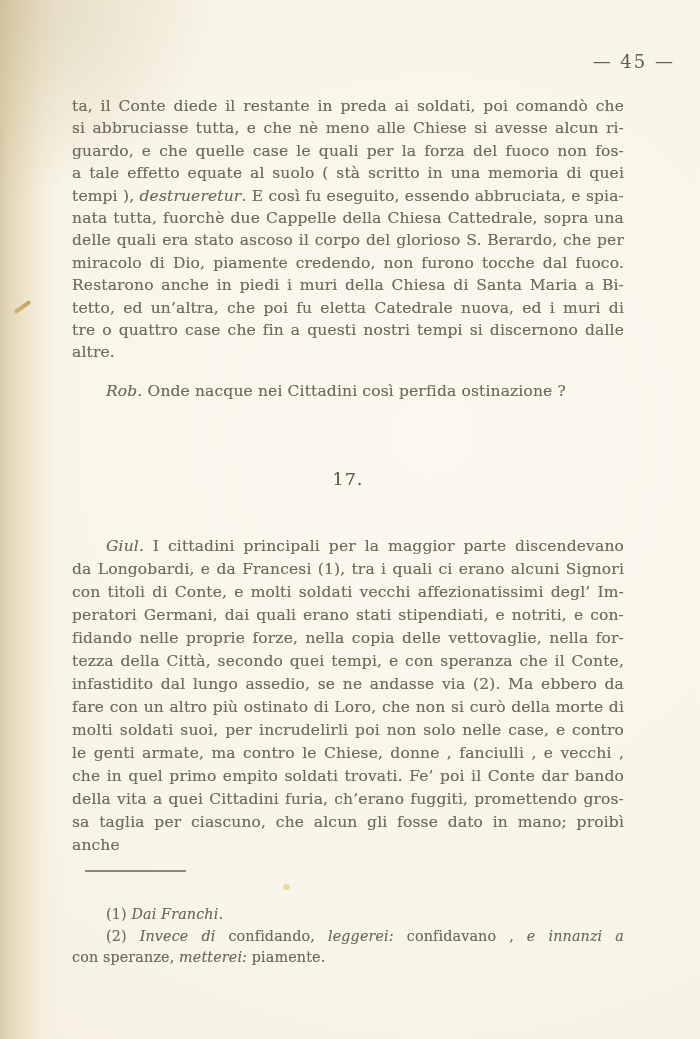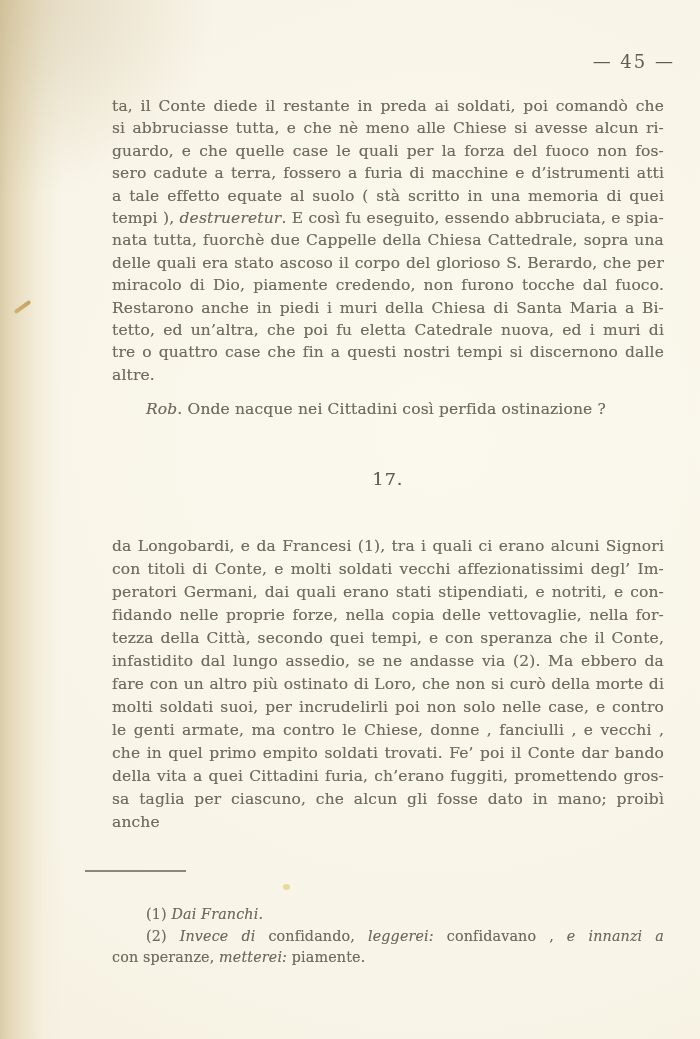--- a/index.html
+++ b/index.html
@@ -27,32 +27,32 @@
     transform:rotate(-35deg);opacity:.75;
   }
   .dot{
     position:absolute;left:283px;top:884px;width:7px;height:6px;border-radius:50%;
     background:#e9d692;opacity:.9;
   }
   #pagenum{
     position:absolute;top:50px;left:0;width:636px;text-align:right;
     font-size:18px;line-height:24px;letter-spacing:2px;color:#625e4f;margin-left:39px;
   }
-  .block{position:absolute;left:72px;width:552px;margin-left:40px;}
+  .block{position:absolute;left:72px;width:552px;}
   .line{
     font-size:15.5px;line-height:22.4px;letter-spacing:.15px;
     text-align:justify;color:#706c5d;
     text-shadow:0 0 .4px rgba(112,108,93,.55);
     white-space:normal;
   }
   .line.j{text-align-last:justify;}
   .line.ind{padding-left:34px;}
   .it{font-style:italic;}
   #para1{top:95px;}
-  #rob{top:398px;}
+  #rob{top:380px;}
   #rob .line{line-height:22px;}
   #heading{
     top:467px;text-align:center;font-size:17.5px;line-height:24px;
     color:#5f5b4c;letter-spacing:1px;text-shadow:0 0 .4px rgba(95,91,76,.55);
   }
   #para2{top:535px;}
   #para2 .line{line-height:23px;}
   #rule{position:absolute;left:85px;top:870px;width:101px;height:2px;background:#8d877a;}
   #footnotes{top:904px;}
   #footnotes .line{font-size:14.3px;line-height:21.6px;}
@@ -65,39 +65,39 @@
   <div class="corner-shade"></div>
   <div class="fiber"></div>
   <div class="dot"></div>
 
   <div id="pagenum">— 45 —</div>
 
   <div id="para1" class="block">
       <div class="line j"><span>ta, il Conte diede il restante in preda ai soldati, poi comandò che</span></div>
       <div class="line j"><span>si abbruciasse tutta, e che nè meno alle Chiese si avesse alcun ri-</span></div>
       <div class="line j"><span>guardo, e che quelle case le quali per la forza del fuoco non fos-</span></div>
-      <div class="line j"><span>sero cadute a terra, fossero a furia di macchine e d’istrumenti atti</span></div>
       <div class="line j"><span>a tale effetto equate al suolo ( stà scritto in una memoria di quei</span></div>
       <div class="line j"><span>tempi ), </span><span class="it">destrueretur</span><span>. E così fu eseguito, essendo abbruciata, e spia-</span></div>
       <div class="line j"><span>nata tutta, fuorchè due Cappelle della Chiesa Cattedrale, sopra una</span></div>
       <div class="line j"><span>delle quali era stato ascoso il corpo del glorioso S. Berardo, che per</span></div>
       <div class="line j"><span>miracolo di Dio, piamente credendo, non furono tocche dal fuoco.</span></div>
       <div class="line j"><span>Restarono anche in piedi i muri della Chiesa di Santa Maria a Bi-</span></div>
       <div class="line j"><span>tetto, ed un’altra, che poi fu eletta Catedrale nuova, ed i muri di</span></div>
       <div class="line j"><span>tre o quattro case che fin a questi nostri tempi si discernono dalle</span></div>
       <div class="line"><span>altre.</span></div>
     </div>
 
   <div id="rob" class="block">
       <div class="line ind"><span class="it">Rob.</span><span> Onde nacque nei Cittadini così perfida ostinazione ?</span></div>
     </div>
 
   <div id="heading" class="block">17.</div>
 
   <div id="para2" class="block">
+      <div class="line j ind"><span class="it">Giul.</span><span> I cittadini principali per la maggior parte discendevano</span></div>
       <div class="line j"><span>da Longobardi, e da Francesi (1), tra i quali ci erano alcuni Signori</span></div>
       <div class="line j"><span>con titoli di Conte, e molti soldati vecchi affezionatissimi degl’ Im-</span></div>
       <div class="line j"><span>peratori Germani, dai quali erano stati stipendiati, e notriti, e con-</span></div>
       <div class="line j"><span>fidando nelle proprie forze, nella copia delle vettovaglie, nella for-</span></div>
       <div class="line j"><span>tezza della Città, secondo quei tempi, e con speranza che il Conte,</span></div>
       <div class="line j"><span>infastidito dal lungo assedio, se ne andasse via (2). Ma ebbero da</span></div>
       <div class="line j"><span>fare con un altro più ostinato di Loro, che non si curò della morte di</span></div>
       <div class="line j"><span>molti soldati suoi, per incrudelirli poi non solo nelle case, e contro</span></div>
       <div class="line j"><span>le genti armate, ma contro le Chiese, donne , fanciulli , e vecchi ,</span></div>
       <div class="line j"><span>che in quel primo empito soldati trovati. Fe’ poi il Conte dar bando</span></div>

